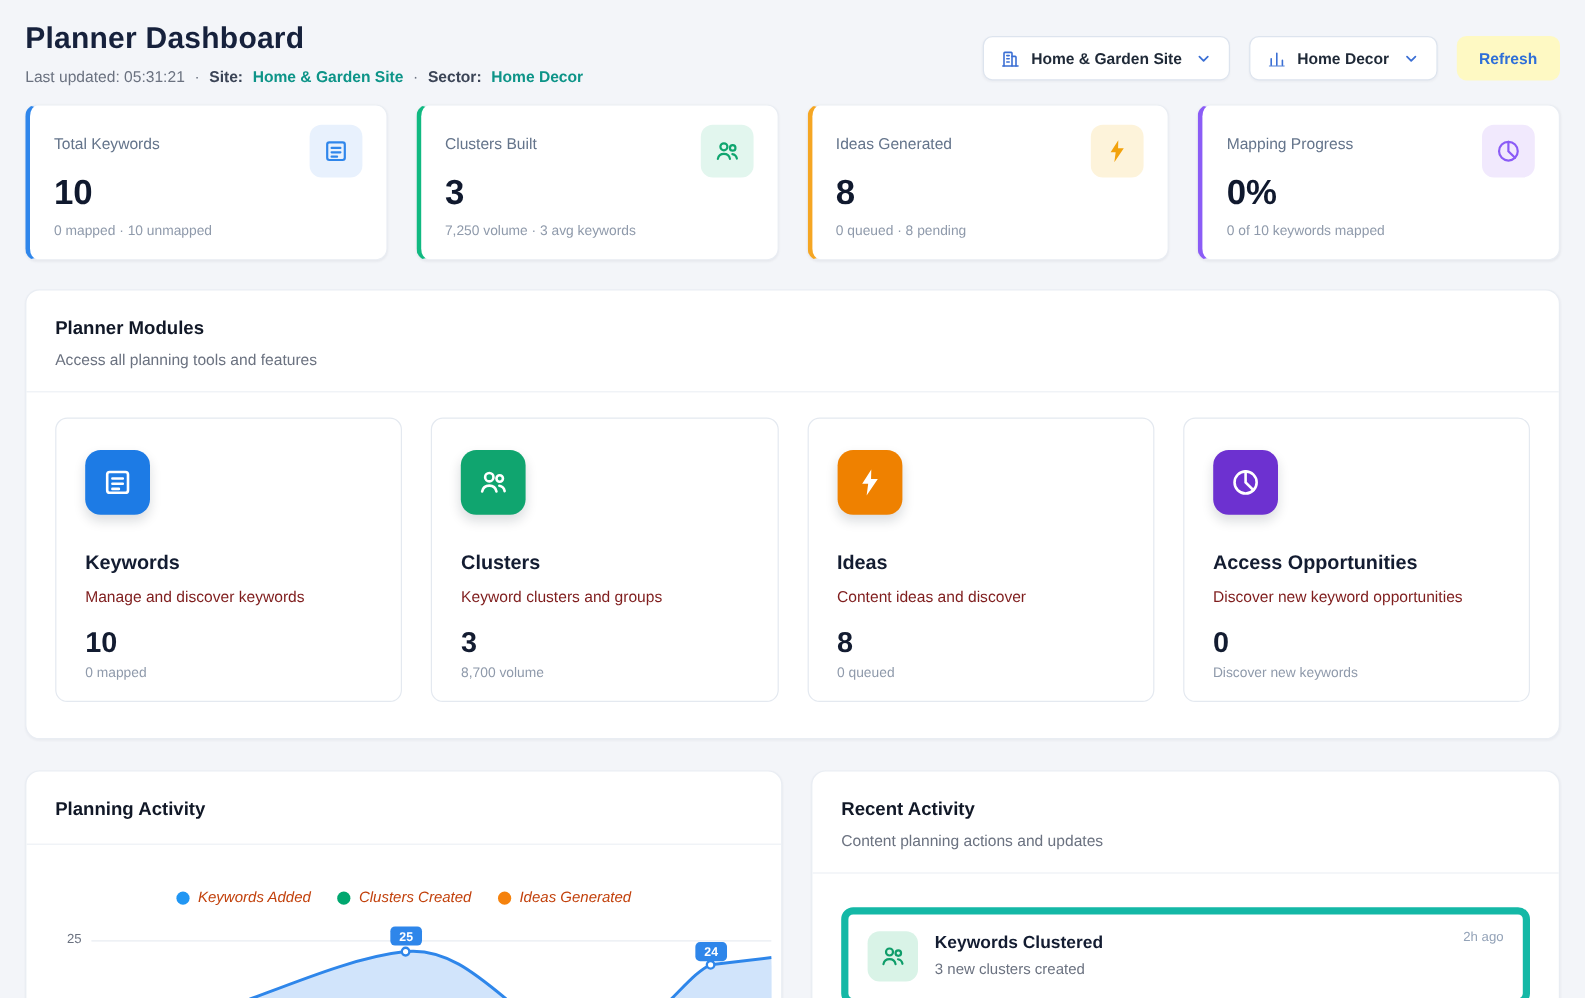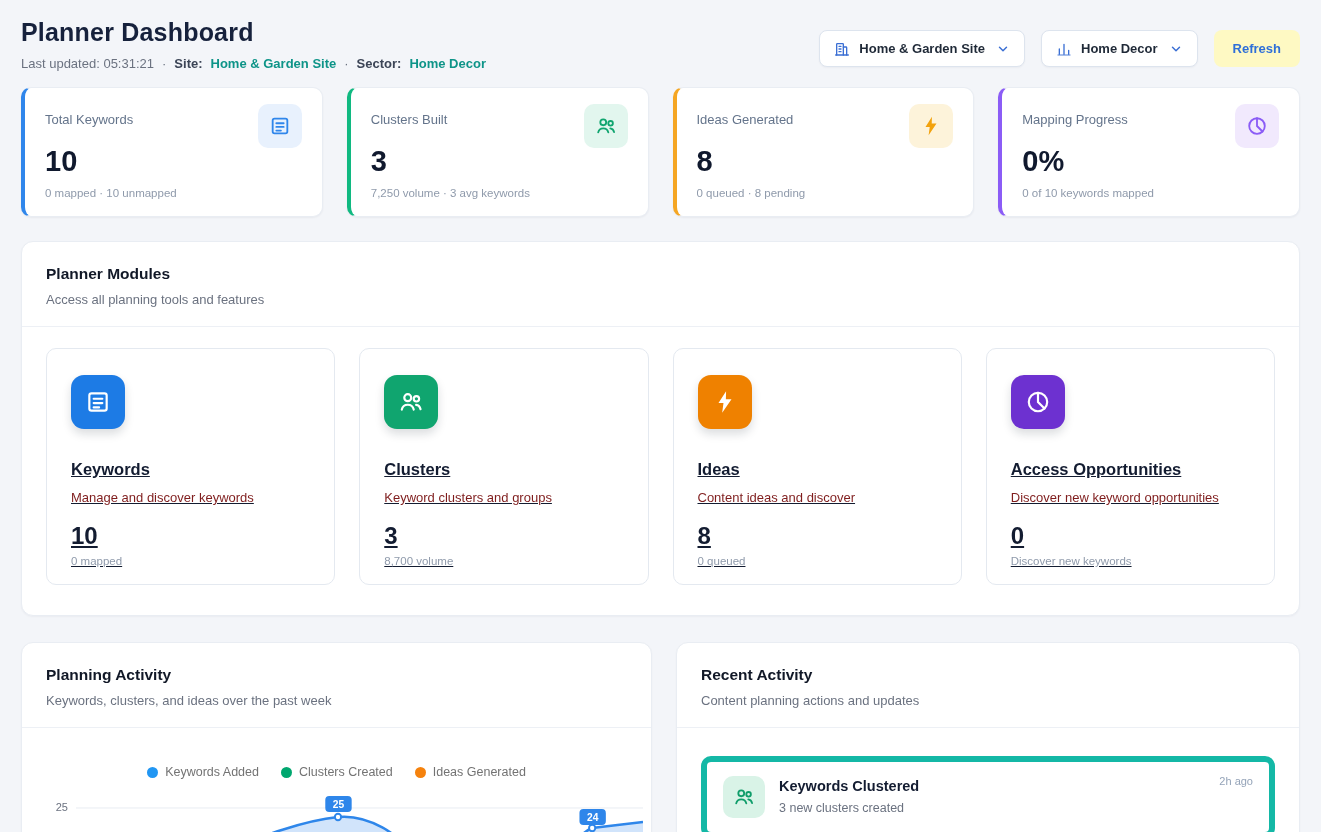--- a/index.html
+++ b/index.html
@@ -56,21 +56,21 @@
   .panel {
     background:#fff; border:1px solid #e9edf3; border-radius:12px; margin-top:24px;
     box-shadow:0 1px 2px rgba(16,24,40,.04);
   }
   .panel-header { padding:23px 24px 19px; }
   .panel-title { font-size:15.5px; font-weight:700; color:#111827; }
   .panel-sub { font-size:13px; color:#6b7280; margin-top:9px; }
   .panel-divider { height:1px; background:#edf0f5; }
 
   
-  .modules-grid { display:grid; grid-template-columns:repeat(4,1fr); gap:24px; padding:21px 24px 30px;text-decoration:underline; }
+  .modules-grid { display:grid; grid-template-columns:repeat(4,1fr); gap:24px; padding:21px 24px 30px; }
   .module-card {
     border:1px solid #e4e9f0; border-radius:10px; padding:26px 24px; background:#fff;
     cursor:pointer; height:237px;
   }
   .module-icon {
     width:54px; height:54px; border-radius:13px; color:#fff;
     display:flex; align-items:center; justify-content:center;
     box-shadow:0 5px 10px rgba(16,24,40,.15);
   }
   .module-icon.blue   { background:#1d7be5; }
@@ -82,21 +82,21 @@
   .module-value { margin-top:19px; font-size:24px; font-weight:700; color:#131c31; line-height:1; }
   .module-detail { margin-top:7px; font-size:11.5px; color:#8f9aab; }
 
   
   .bottom-row { display:grid; grid-template-columns:631px 1fr; gap:24px; margin-top:26px; }
   .bottom-card {
     background:#fff; border:1px solid #e9edf3; border-radius:12px; height:480px;
     box-shadow:0 1px 2px rgba(16,24,40,.04); overflow:hidden;
   }
 
-  .legend-row { display:flex; justify-content:center; gap:22px; margin-top:37px; font-size:12.5px; color:#737373; }
+  .legend-row { display:flex; justify-content:center; gap:22px; margin-top:37px; font-size:12.5px; color:#c2410c;font-style:italic; }
   .legend-item { display:flex; align-items:center; gap:7px; cursor:pointer; }
   .legend-dot { width:11px; height:11px; border-radius:50%; }
   .legend-dot.blue   { background:#2196f3; }
   .legend-dot.green  { background:#00a76f; }
   .legend-dot.orange { background:#f5820d; }
 
   .chart-wrap { display:flex; margin-top:16px; padding:0 8px 0 20px; align-items:flex-start; }
   .y-tick { width:26px; font-size:11px; color:#6b7280; text-align:right; padding-top:6px; flex:0 0 auto; }
   .chart-svg { flex:1; height:130px; margin-left:8px; }
 
@@ -289,21 +289,20 @@
       </div>
 
     </div>
   </section>
 
   <section class="bottom-row">
 
     <div class="bottom-card">
       <div class="panel-header">
         <div class="panel-title">Planning Activity</div>
-        <div class="panel-sub">Keywords, clusters, and ideas over the past week</div>
       </div>
       <div class="panel-divider"></div>
 
       <div class="legend-row">
         <span class="legend-item">
           <span class="legend-dot blue"></span>
           <span>Keywords Added</span>
         </span>
         <span class="legend-item">
           <span class="legend-dot green"></span>

